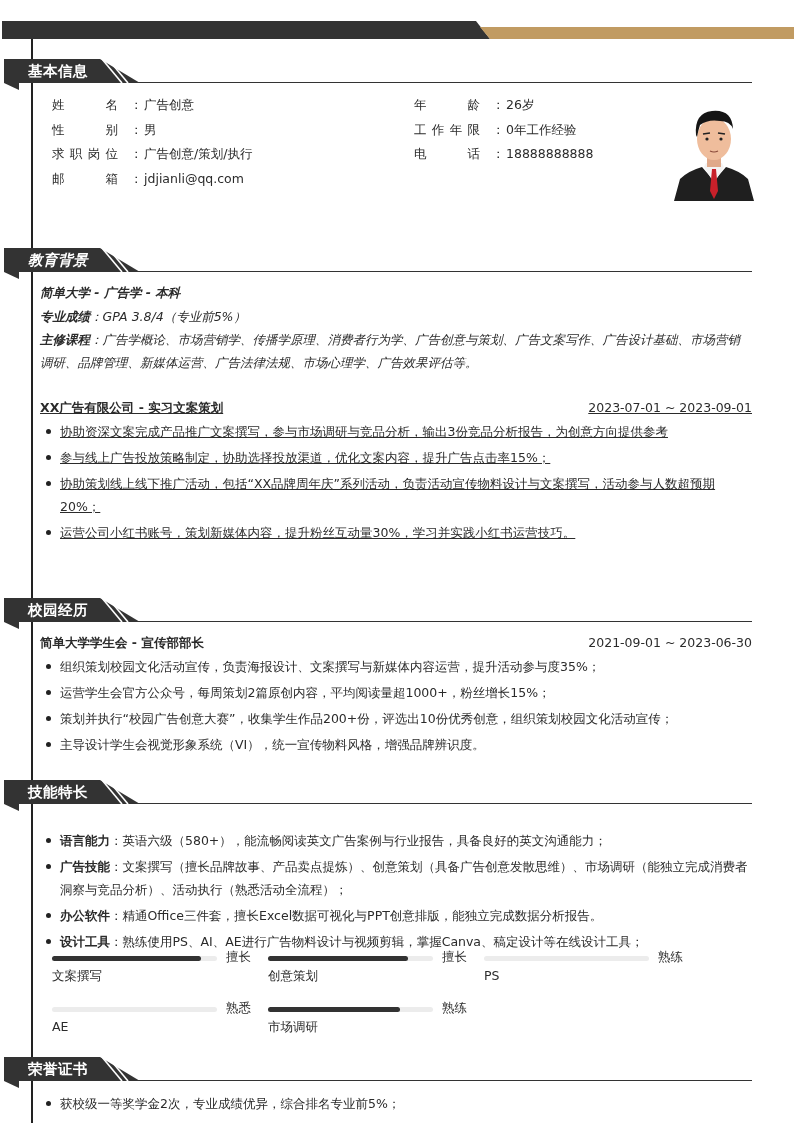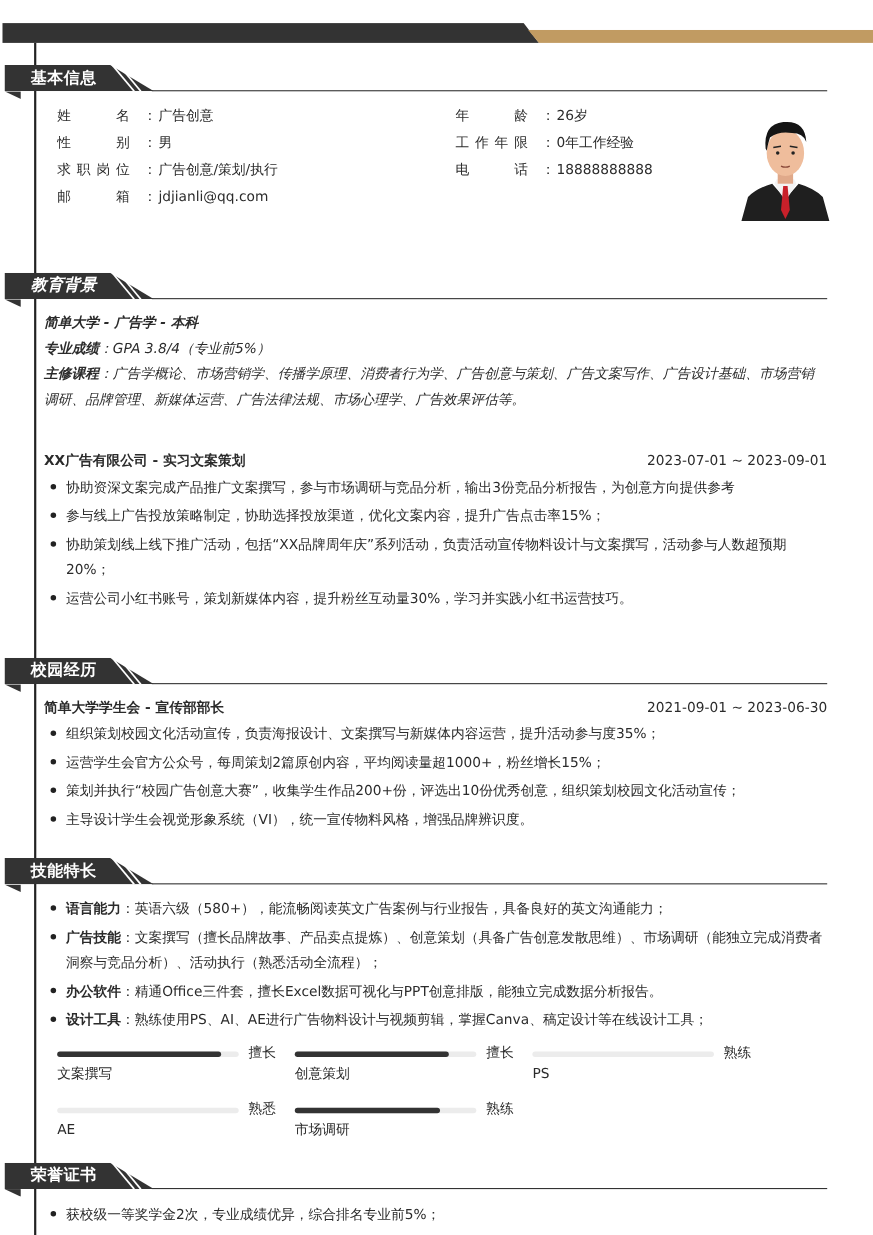--- a/index.html
+++ b/index.html
@@ -162,21 +162,21 @@
   <div class="body" style="margin-top:2px;">
     <div class="row-head">
       <span>简单大学 - 广告学 - 本科</span>
     </div>
     <div class="para"><b>专业成绩</b><span>：GPA 3.8/4（专业前5%）</span></div>
     <div class="para"><b>主修课程</b><span>：广告学概论、市场营销学、传播学原理、消费者行为学、广告创意与策划、广告文案写作、广告设计基础、市场营销调研、品牌管理、新媒体运营、广告法律法规、市场心理学、广告效果评估等。</span></div>
   </div>
 </div>
 
 <div class="section" style="top:394px;">
-  <div class="body" style="margin-top:13px;">
+  <div class="body" style="margin-top:2px;text-decoration:underline;">
     <div class="row-head">
       <span>XX广告有限公司 - 实习文案策划</span>
       <span class="date">2023-07-01 ~ 2023-09-01</span>
     </div>
     <ul class="bullets">
       <li>协助资深文案完成产品推广文案撰写，参与市场调研与竞品分析，输出3份竞品分析报告，为创意方向提供参考</li>
       <li>参与线上广告投放策略制定，协助选择投放渠道，优化文案内容，提升广告点击率15%；</li>
       <li>协助策划线上线下推广活动，包括“XX品牌周年庆”系列活动，负责活动宣传物料设计与文案撰写，活动参与人数超预期20%；</li>
       <li>运营公司小红书账号，策划新媒体内容，提升粉丝互动量30%，学习并实践小红书运营技巧。</li>
     </ul>
@@ -212,21 +212,21 @@
   <div class="sec-head">
     <div class="sec-tab"></div>
     <svg class="sec-stripes" viewBox="0 0 40 24">
         <line x1="2" y1="0" x2="22" y2="24" stroke="#fff" stroke-width="1.6"></line>
         <line x1="8" y1="0" x2="28" y2="24" stroke="#fff" stroke-width="1.6"></line>
       </svg>
     <div class="sec-fold"></div>
     <div class="sec-title">技能特长</div>
     <div class="sec-line"></div>
   </div>
-  <div class="body" style="margin-top:3px;">
+  <div class="body" style="margin-top:18px;">
     <ul class="bullets">
       <li><b>语言能力</b><span>：英语六级（580+），能流畅阅读英文广告案例与行业报告，具备良好的英文沟通能力；</span></li>
       <li><b>广告技能</b><span>：文案撰写（擅长品牌故事、产品卖点提炼）、创意策划（具备广告创意发散思维）、市场调研（能独立完成消费者洞察与竞品分析）、活动执行（熟悉活动全流程）；</span></li>
       <li><b>办公软件</b><span>：精通Office三件套，擅长Excel数据可视化与PPT创意排版，能独立完成数据分析报告。</span></li>
       <li><b>设计工具</b><span>：熟练使用PS、AI、AE进行广告物料设计与视频剪辑，掌握Canva、稿定设计等在线设计工具；</span></li>
     </ul>
   </div>
 </div>
 
 <div class="skill-bars">

